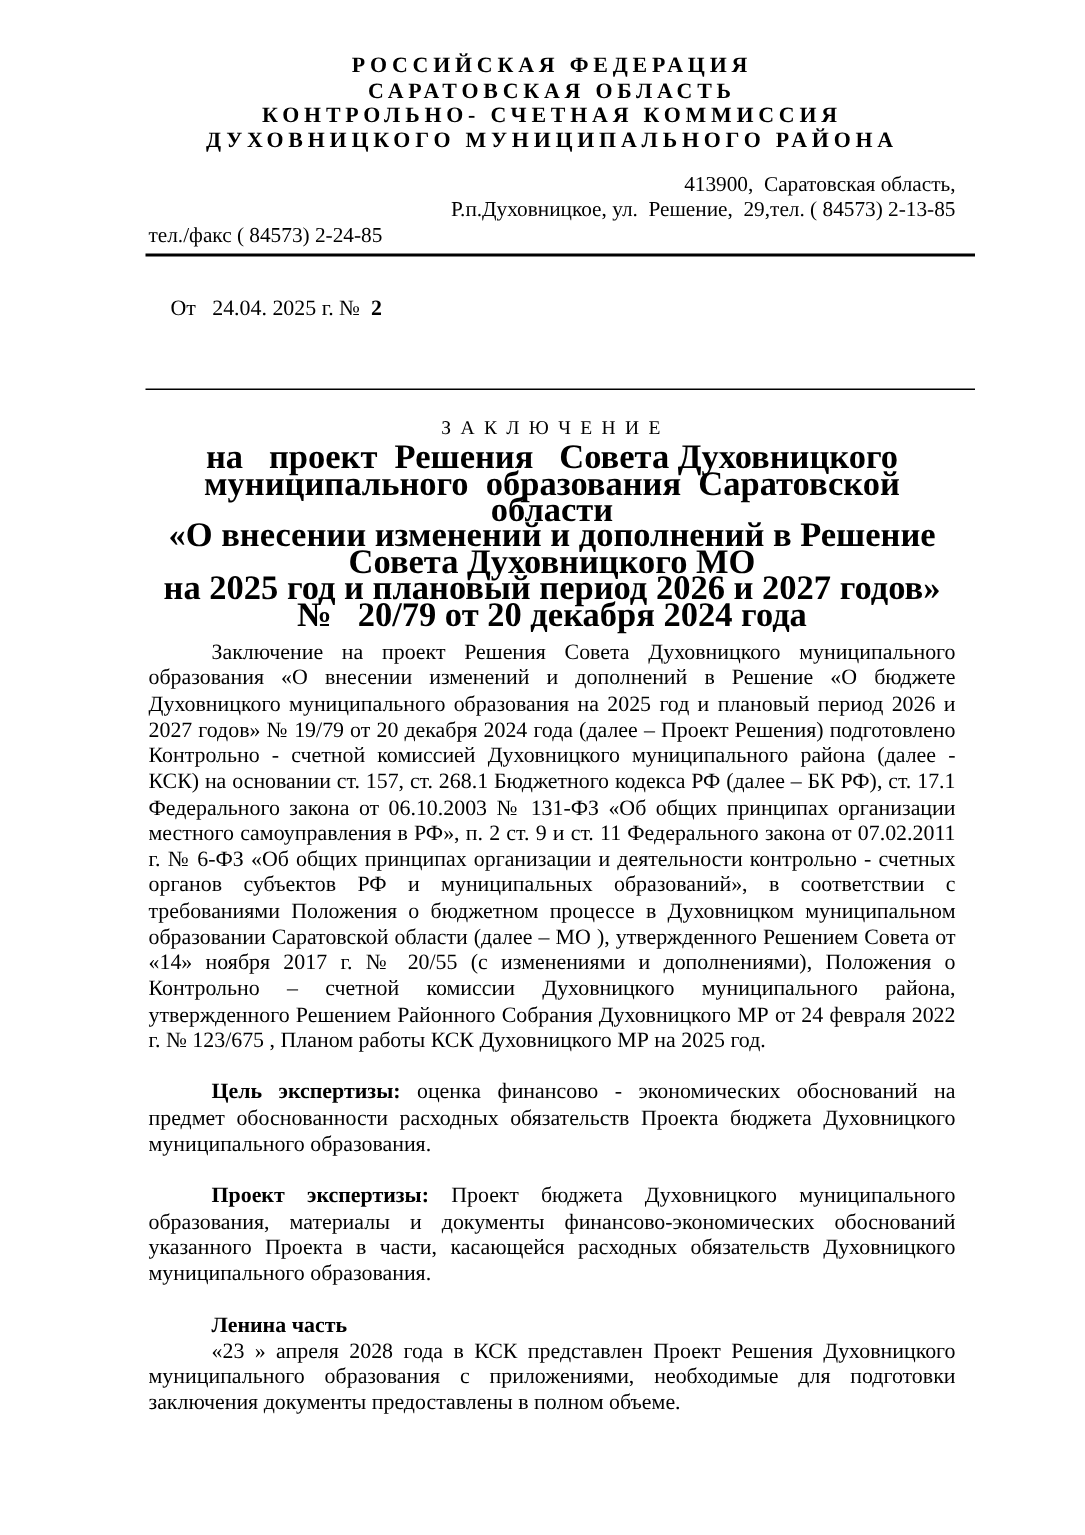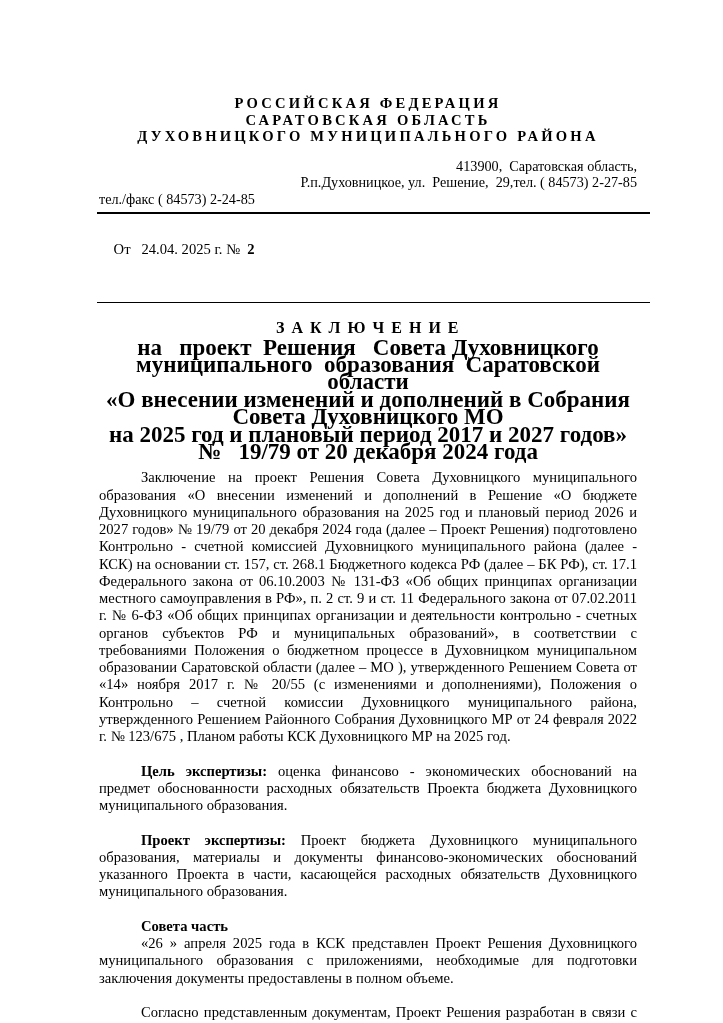--- a/index.html
+++ b/index.html
@@ -1,101 +1,101 @@
 <!DOCTYPE html>
 <html lang="ru"><head>
 <meta charset="utf-8">
 <style>
   html,body{margin:0;padding:0;background:#ffffff;}
   .page{
     width:692px;height:1023px;box-sizing:border-box;
-    padding:95px 55px 0 99px;
+    padding:36px 55px 0 99px;
     background:#ffffff;color:#000;
     font-family:"Liberation Serif","DejaVu Serif",serif;
     overflow:hidden;
   }
   
   .letterhead{text-align:center;font-weight:bold;font-size:14.6px;line-height:16.6px;letter-spacing:3.2px;}
   .lh-line{white-space:pre-wrap;}
   
   .contacts{margin-top:13px;font-size:14.2px;line-height:16.6px;}
   .c-row{display:flex;justify-content:flex-end;white-space:pre-wrap;}
   .c-row.right{justify-content:flex-start;}
   
   .rule{height:0;border:0;border-top:2.6px solid #000;margin:0 -13px 0 -2px;}
   .rule.thick{margin-top:4px;}
   .rule.thin{border-top-width:1.3px;margin-top:29px;}
   
   .ref-line{margin-top:11px;font-size:14.6px;line-height:16px;white-space:pre;}
   
   .title-block{margin-top:14px;text-align:center;font-weight:bold;}
-  .doc-title{margin:0;font-size:16px;line-height:22px;letter-spacing:1.5px;font-weight:bold;white-space:pre-wrap;}
+  .doc-title{margin:0;font-size:13px;line-height:22px;letter-spacing:1.5px;font-weight:normal;white-space:pre-wrap;}
   .t-line{font-size:23px;line-height:17.4px;white-space:pre-wrap;}
   
   .body{margin-top:9px;font-size:14.6px;line-height:17.25px;}
   .para{margin:0;text-align:justify;text-indent:42px;}
   .gap{margin-top:17.25px;}
   .section-heading{margin:17.25px 0 0 0;font-size:14.6px;line-height:17.25px;font-weight:bold;text-indent:42px;}
   .b{font-weight:bold;}
 </style>
 </head>
 <body>
 
 <div class="page">
 
   <header class="letterhead">
     <div class="lh-line">РОССИЙСКАЯ ФЕДЕРАЦИЯ</div>
     <div class="lh-line">САРАТОВСКАЯ ОБЛАСТЬ</div>
+    <div class="lh-line">КОНТРОЛЬНО- СЧЕТНАЯ КОММИССИЯ</div>
     <div class="lh-line">ДУХОВНИЦКОГО МУНИЦИПАЛЬНОГО РАЙОНА</div>
   </header>
 
   <section class="contacts">
     <div class="c-row">
       <span>413900,  Саратовская область,</span>
     </div>
     <div class="c-row">
       <span>Р.п.Духовницкое, ул.  Решение,  29,</span>
-      <span>тел. ( 84573) 2-27-85</span>
+      <span>тел. ( 84573) 2-13-85</span>
     </div>
     <div class="c-row right">
       <span>тел./факс ( 84573) 2-24-85</span>
     </div>
   </section>
 
   <hr class="rule thick">
 
   <div class="ref-line">
     <span>От   24.04. 2025 г. №  </span><span class="b">2</span>
   </div>
 
   <hr class="rule thin">
 
   <section class="title-block">
     <h1 class="doc-title">З А К Л Ю Ч Е Н И Е</h1>
     <div class="t-line">на   проект  Решения   Совета Духовницкого</div>
     <div class="t-line">муниципального  образования  Саратовской области</div>
-    <div class="t-line">«О внесении изменений и дополнений в Собрания Совета Духовницкого МО</div>
-    <div class="t-line">на 2025 год и плановый период 2017 и 2027 годов»   №   19/79 от 20 декабря 2024 года</div>
+    <div class="t-line">«О внесении изменений и дополнений в Решение Совета Духовницкого МО</div>
+    <div class="t-line">на 2025 год и плановый период 2026 и 2027 годов»   №   20/79 от 20 декабря 2024 года</div>
   </section>
 
   <main class="body">
 
     <p class="para">Заключение на проект Решения Совета Духовницкого муниципального образования «О внесении изменений и дополнений в Решение «О бюджете Духовницкого муниципального образования на 2025 год и плановый период 2026 и 2027 годов» № 19/79 от 20 декабря 2024 года (далее – Проект Решения) подготовлено Контрольно - счетной комиссией Духовницкого муниципального района (далее - КСК) на основании ст. 157, ст. 268.1 Бюджетного кодекса РФ (далее – БК РФ), ст. 17.1 Федерального закона от 06.10.2003 № 131-ФЗ «Об общих принципах организации местного самоуправления в РФ», п. 2 ст. 9 и ст. 11 Федерального закона от 07.02.2011 г. № 6-ФЗ «Об общих принципах организации и деятельности контрольно - счетных органов субъектов РФ и муниципальных образований», в соответствии с требованиями Положения о бюджетном процессе в Духовницком муниципальном образовании Саратовской области (далее – МО ), утвержденного Решением Совета от «14» ноября 2017 г. № 20/55 (с изменениями и дополнениями), Положения о Контрольно – счетной комиссии Духовницкого муниципального района, утвержденного Решением Районного Собрания Духовницкого МР от 24 февраля 2022 г. № 123/675 , Планом работы КСК Духовницкого МР на 2025 год.</p>
 
     <p class="para gap">
       <span class="b">Цель экспертизы:</span>
       <span>оценка финансово - экономических обоснований на предмет обоснованности расходных обязательств Проекта бюджета Духовницкого муниципального образования.</span>
     </p>
 
     <p class="para gap">
       <span class="b">Проект экспертизы:</span>
       <span>Проект бюджета Духовницкого муниципального образования, материалы и документы финансово-экономических обоснований указанного Проекта в части, касающейся расходных обязательств Духовницкого муниципального образования.</span>
     </p>
 
-    <h2 class="section-heading">Совета часть</h2>
+    <h2 class="section-heading">Ленина часть</h2>
 
-    <p class="para">«26 » апреля 2025 года в КСК представлен Проект Решения Духовницкого муниципального образования с приложениями, необходимые для подготовки заключения документы предоставлены в полном объеме.</p>
+    <p class="para">«23 » апреля 2028 года в КСК представлен Проект Решения Духовницкого муниципального образования с приложениями, необходимые для подготовки заключения документы предоставлены в полном объеме.</p>
 
-    <p class="para gap">Согласно представленным документам, Проект Решения разработан в связи с возникшей необходимостью внесения изменений и дополнений в Решение о бюджете</p>
 
   </main>
 
 </div>
 
 </body></html>

